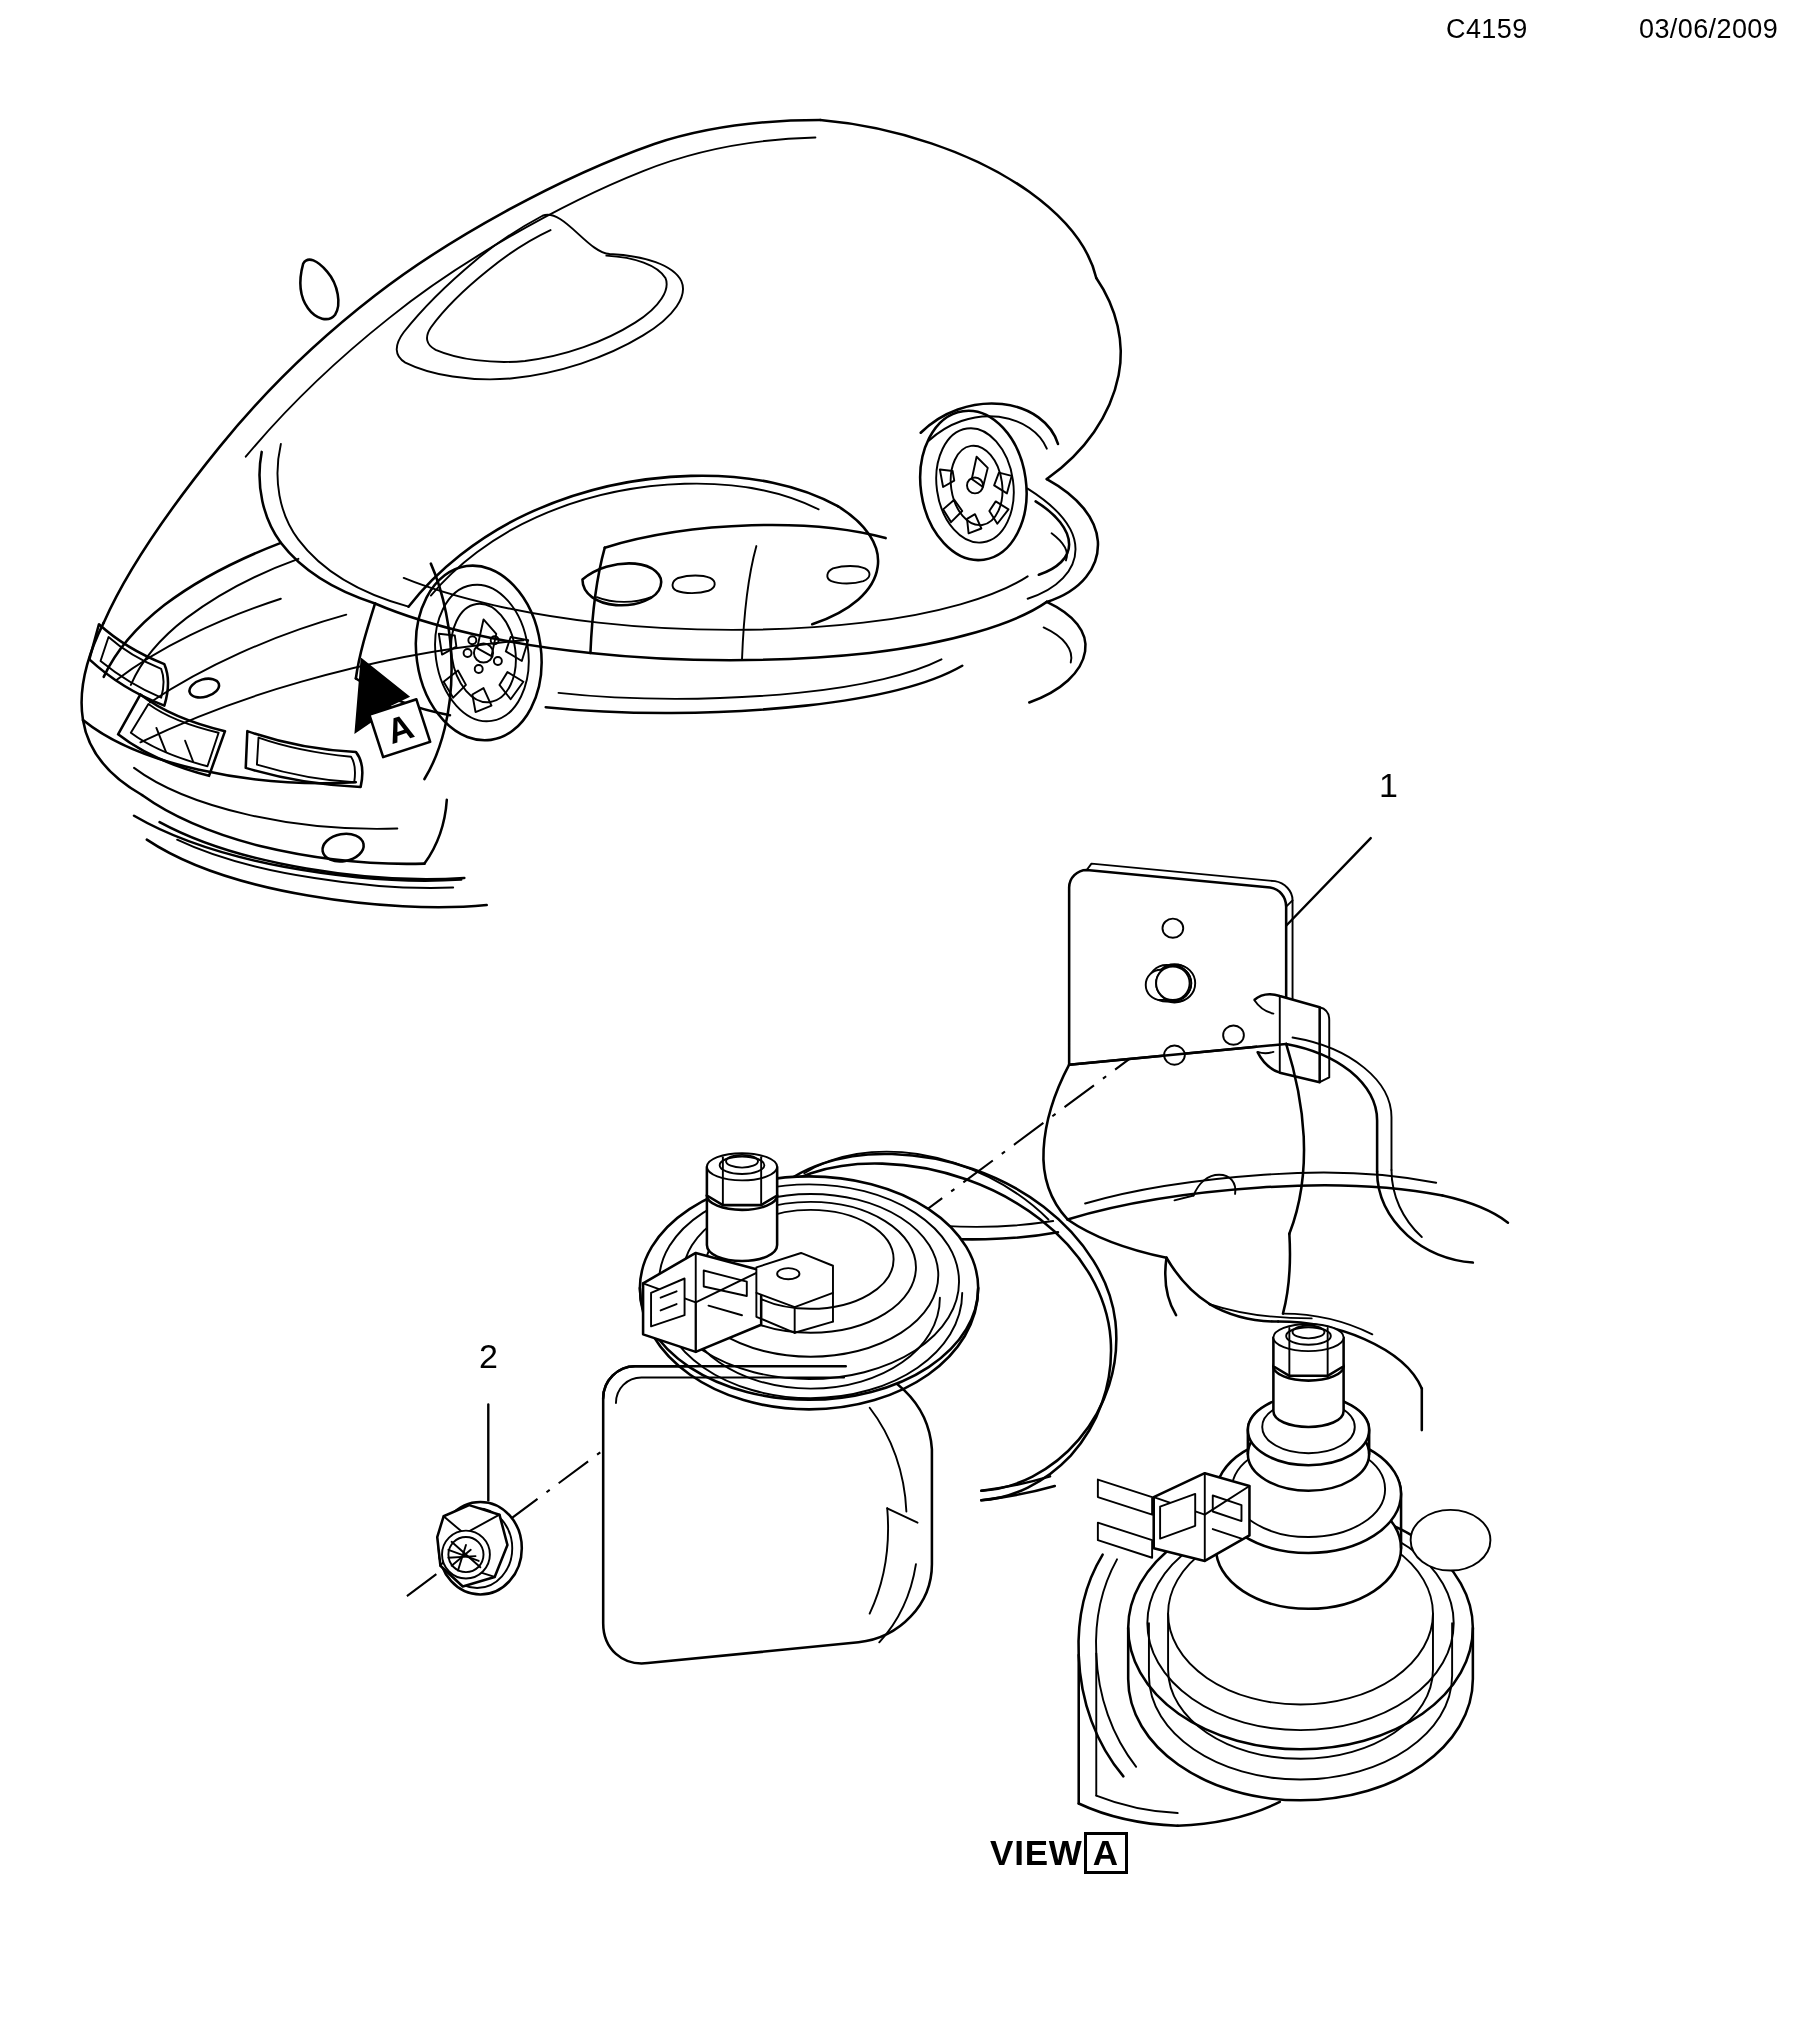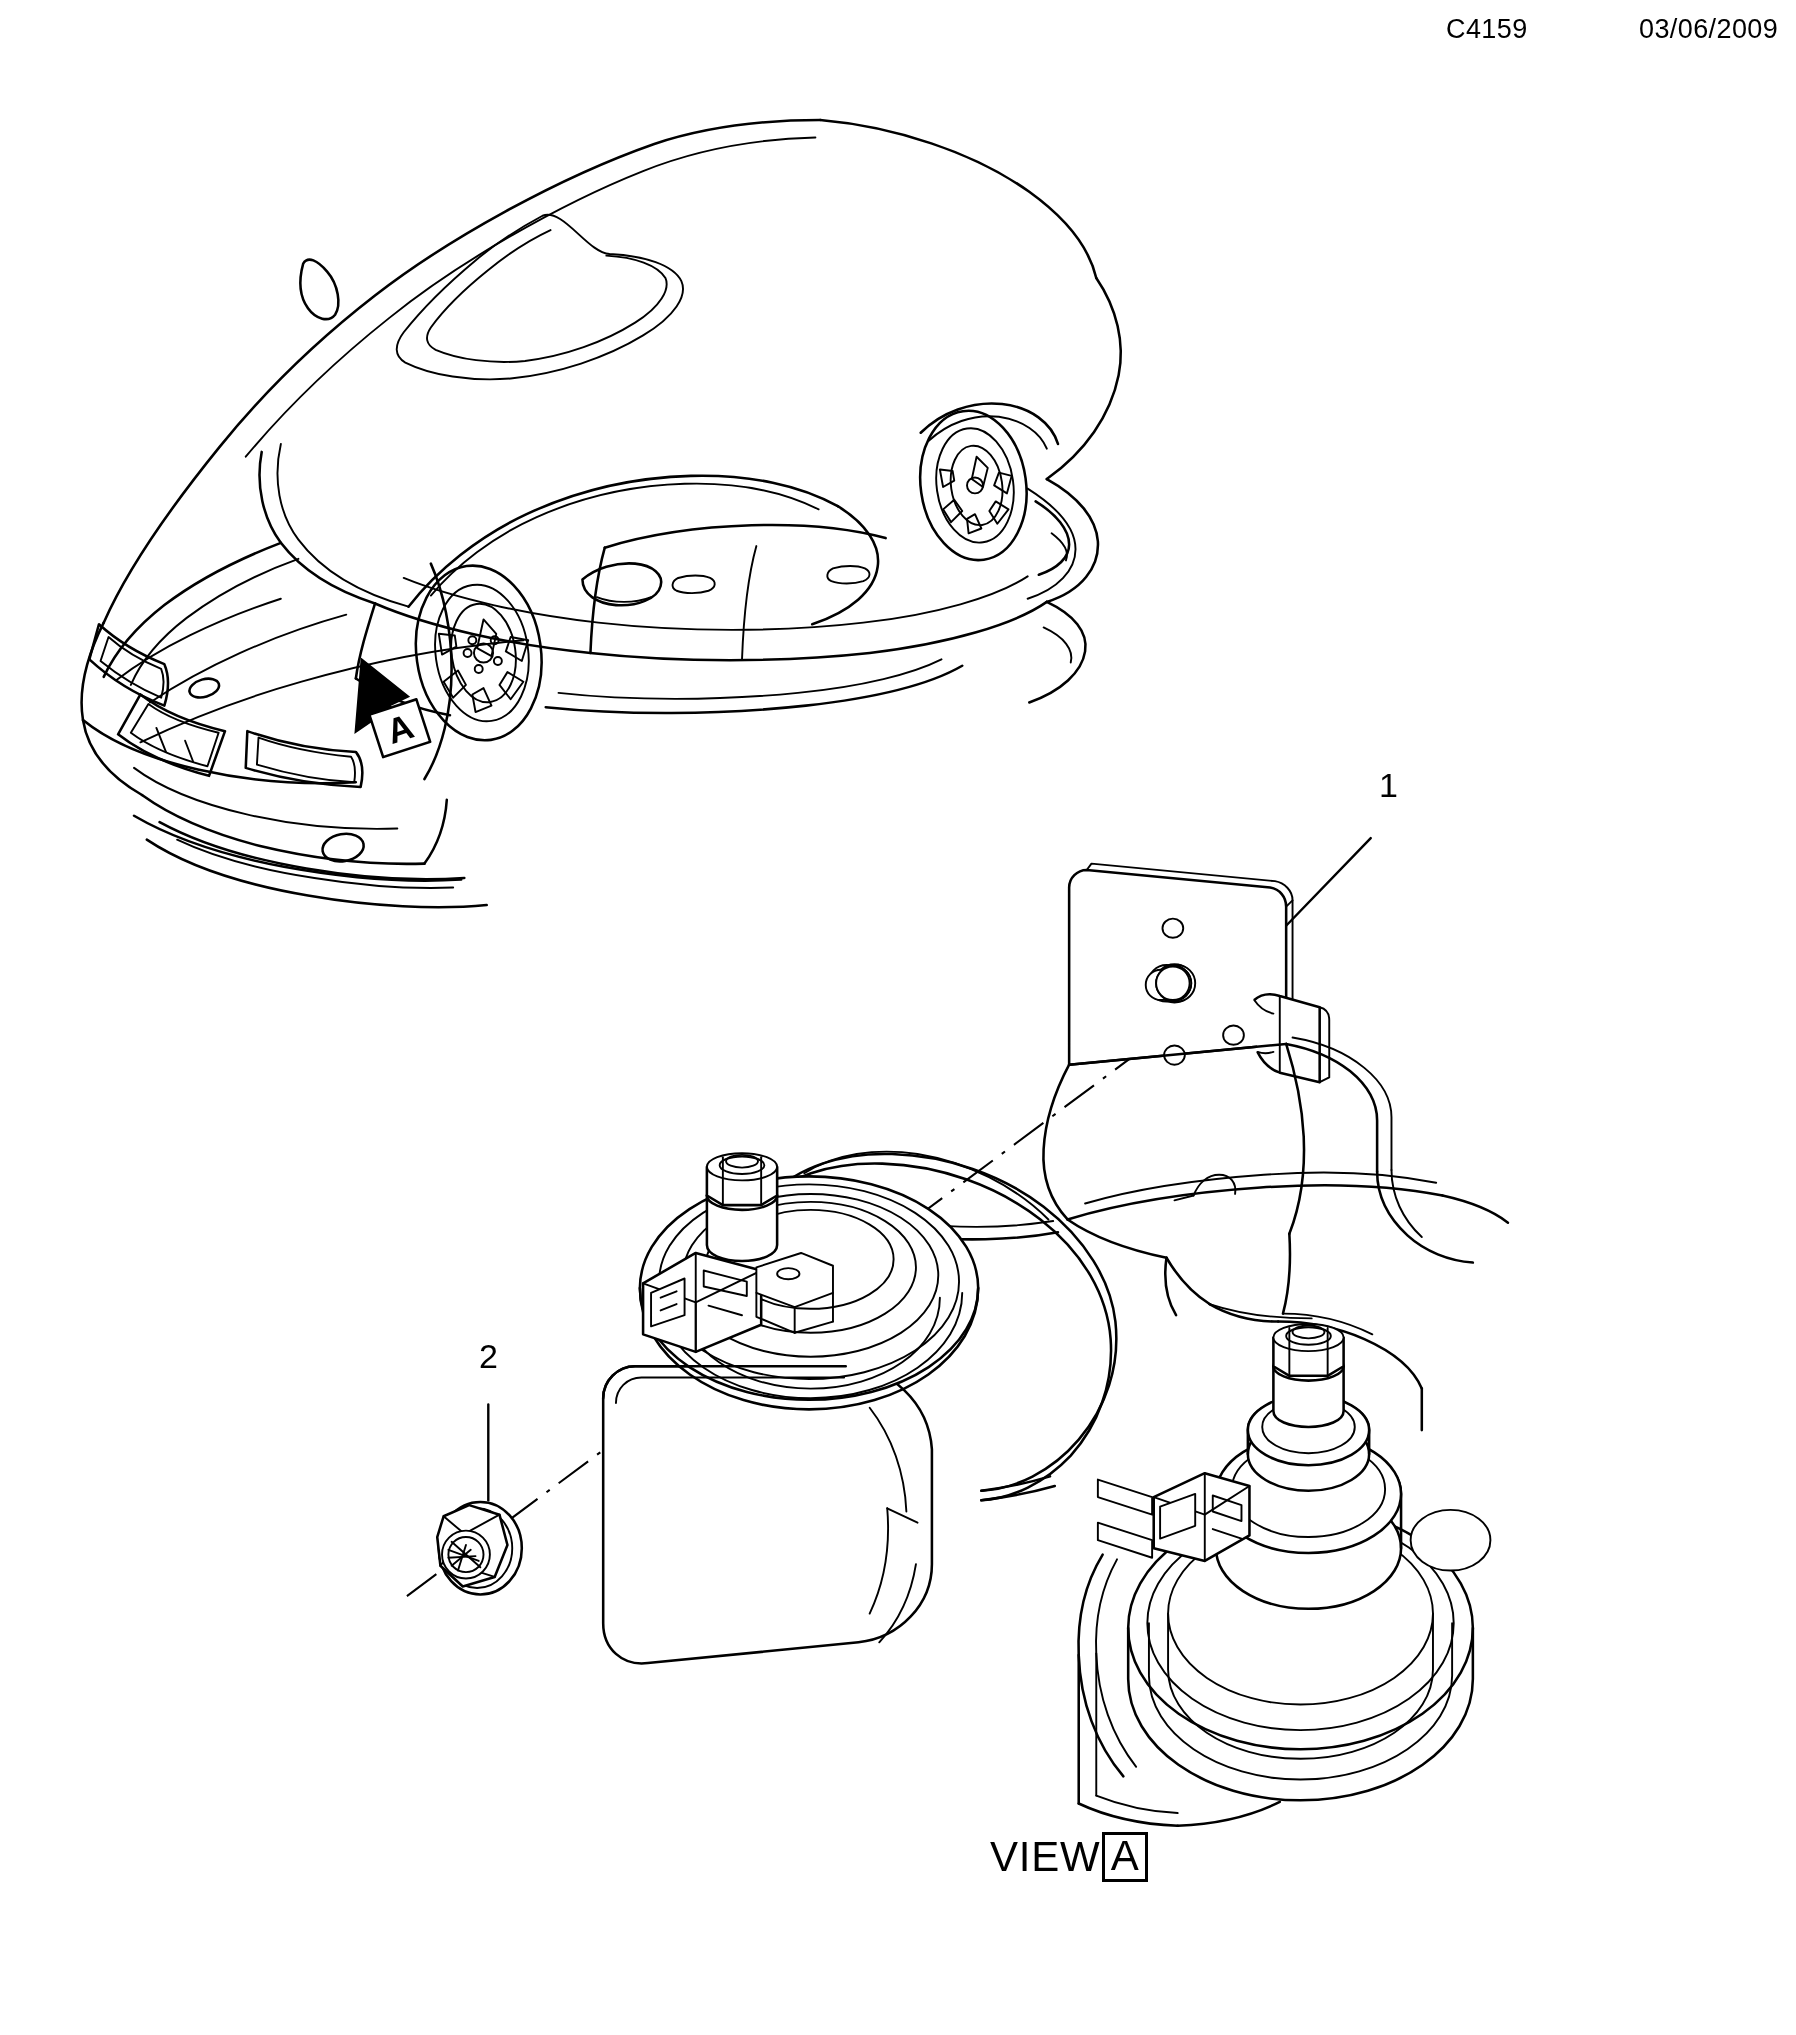--- a/index.html
+++ b/index.html
@@ -22,21 +22,21 @@
     position:absolute;
     font-size:34px;
     line-height:1;
     white-space:nowrap;
   }
   #callout-1{left:1379px;top:768px;}
   #callout-2{left:479px;top:1339px;}
   #viewlabel{
     position:absolute;
     left:990px;top:1832px;
-    font-size:42px;font-weight:normal;
+    font-size:35px;font-weight:bold;
     letter-spacing:0.8px;
     white-space:nowrap;
     display:flex;align-items:center;
   }
   #viewlabel .boxed{
     border:3.2px solid #000;
     padding:0px 5.6px 0.8px 5.6px;
     margin-left:1.6px;
     line-height:1.02;
     display:inline-block;

